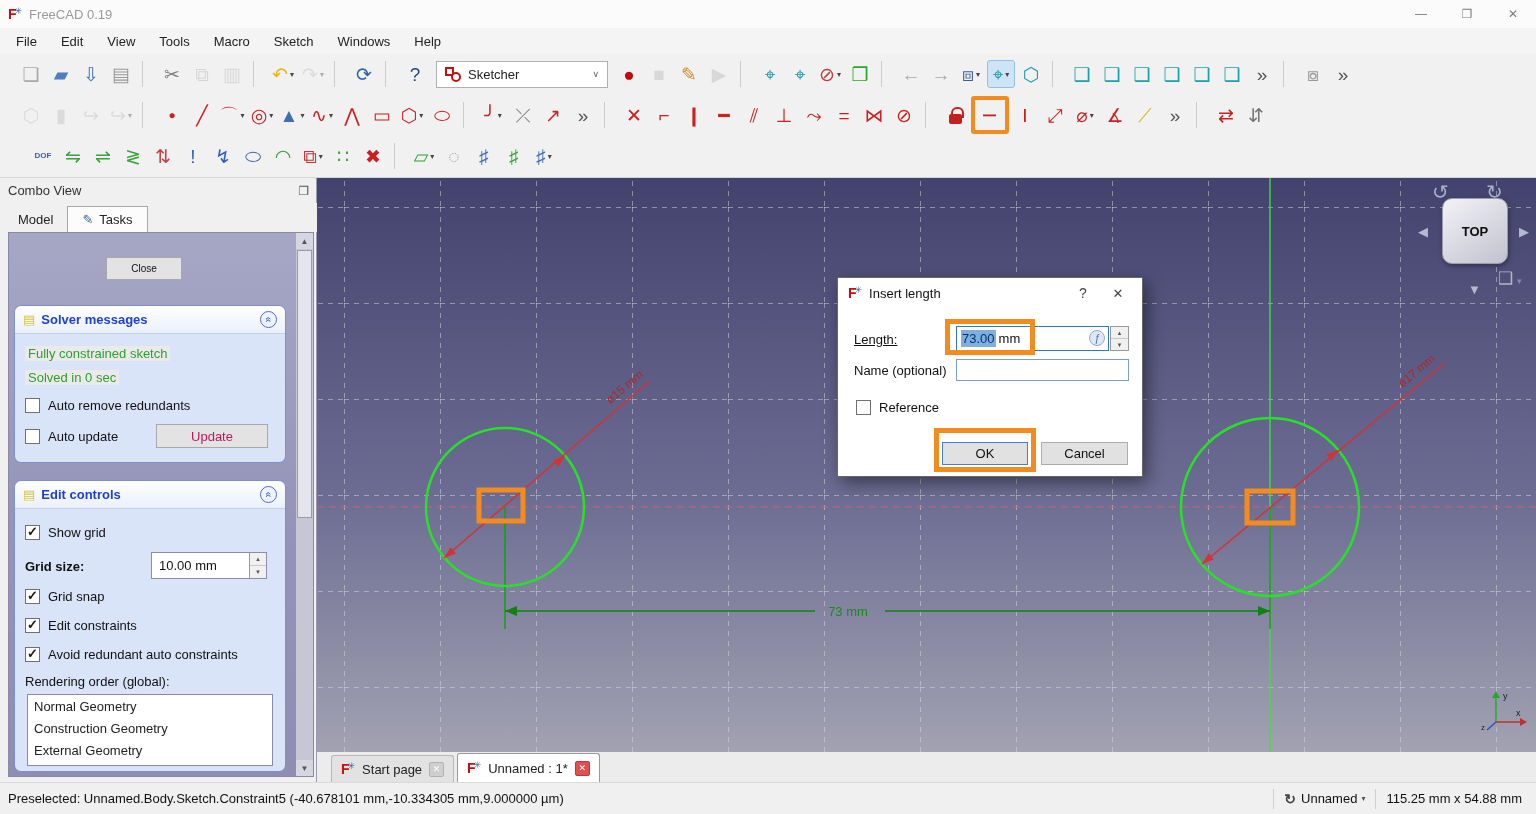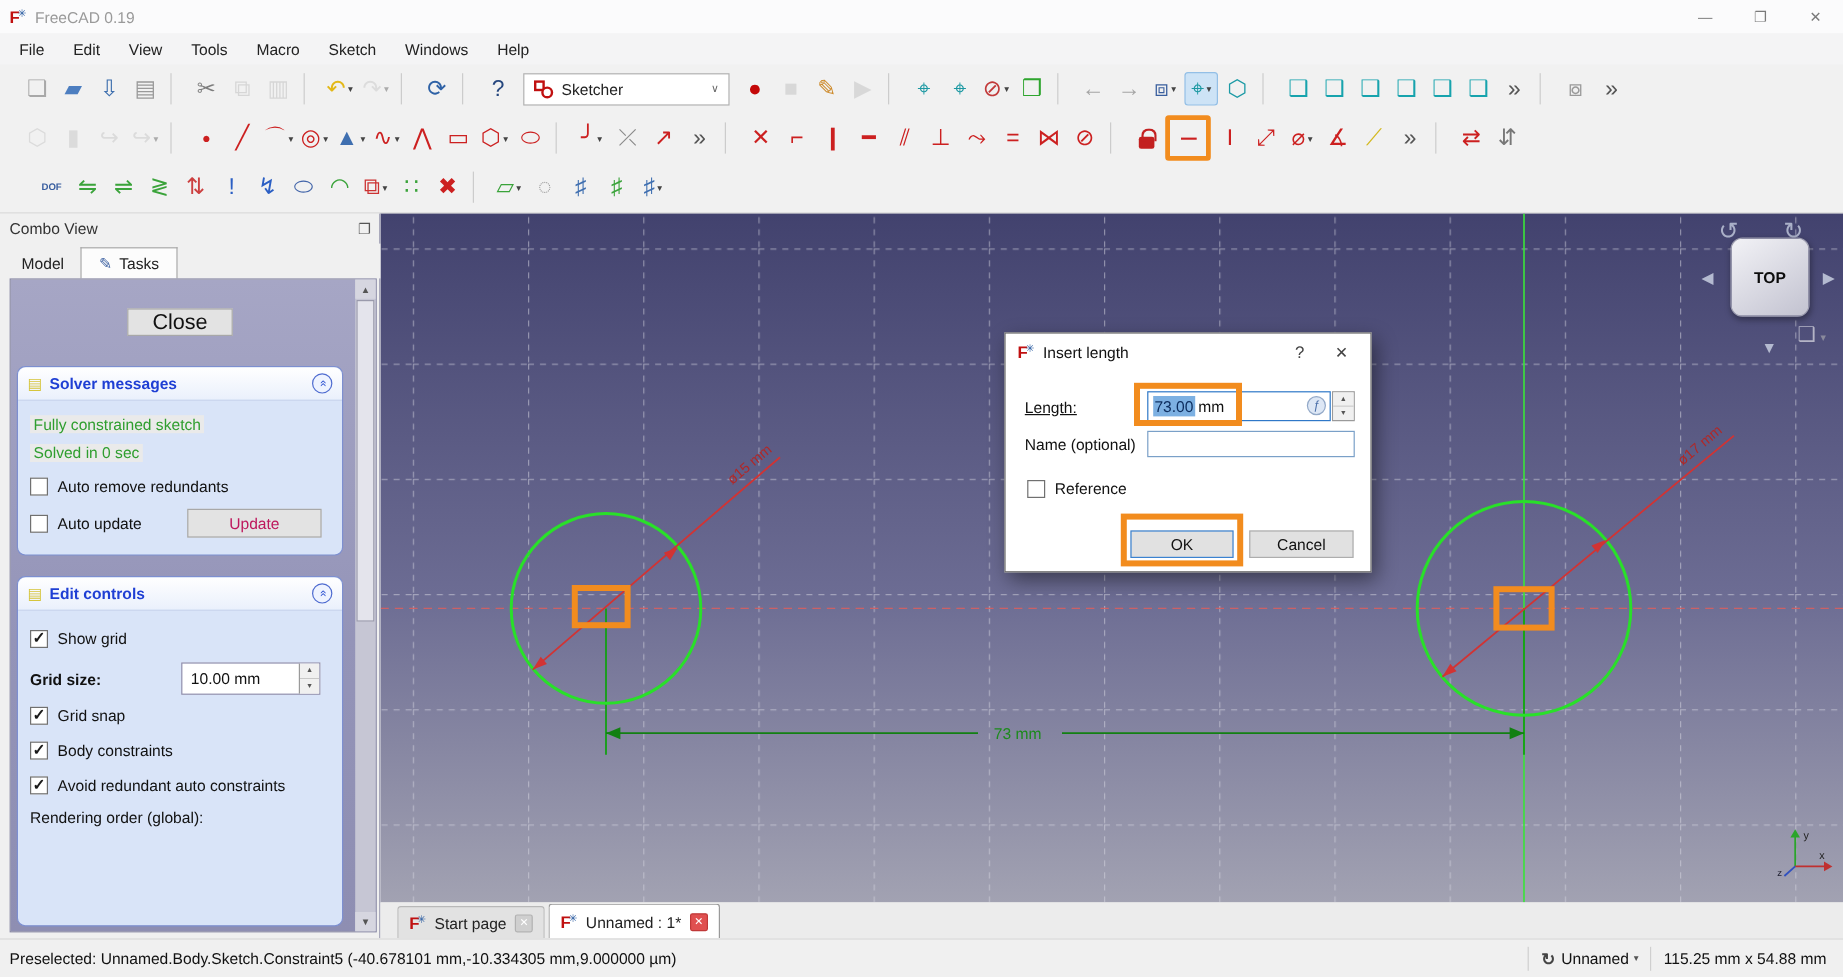--- a/index.html
+++ b/index.html
@@ -61,22 +61,22 @@
   .combo-float { margin-left:auto; color:#555; font-size:12px; }
   .combo-tabs { left:0; top:203px; width:317px; height:29px; display:flex;
     align-items:flex-end; padding-left:4px; background:#f0f0f0; }
   .ctab { padding:5px 14px; font-size:13px; color:#222; display:flex; gap:6px;
     align-items:center;justify-content:flex-end; }
   .ctab.active { background:#fcfcfc; border:1px solid #a8a8a8; border-bottom:none; }
   .tasks-pencil { color:#3a5fa0; font-size:13px; }
   .tasks-content { left:8px; top:232px; width:306px; height:545px;
     background:linear-gradient(180deg,#a6a6c5 0%, #9494b8 55%, #8e8eb2 100%);
     border:1px solid #8a8aa6; }
-  .close-btn { left:106px; top:257px; width:88px; height:23px; background:#e3e3e3;
-    border:1px solid #a8a8a8; font-size:18px; color:#111; display:flex;
+  .close-btn { left:106px; top:257px; width:76px; height:23px; background:#e3e3e3;
+    border:1px solid #a8a8a8; font-size:10px; color:#111; display:flex;
     align-items:center; justify-content:center; }
   .task-box { background:#d9e4f8; border:1px solid #7d8fd0; border-radius:7px; }
   .task-box-header { height:28px; display:flex; align-items:center; gap:6px;
     padding:0 8px; background:linear-gradient(#ffffff,#eaf0fc);
     border-radius:7px 7px 0 0; border-bottom:1px solid #c4d0ea; }
   .task-box-header .note-ic { color:#d6c53c; font-size:13px; }
   .task-box-header .ttl { color:#1f3fd4; font-weight:bold; font-size:13px; }
   .collapse-btn { margin-left:auto; width:17px; height:17px; border:1px solid #4f6cd0;
     border-radius:50%; background:#eef3ff; color:#2a4fd0; display:flex;
     align-items:center; justify-content:center; font-size:10px; }
@@ -640,27 +640,32 @@
         <b>▲</b>
         <b>▼</b>
       </span>
   </div>
   <div class="cb-row" style="left:10px; top:108px;">
     <span class="cb checked"></span>
     <span>Grid snap</span>
   </div>
   <div class="cb-row" style="left:10px; top:137px;">
     <span class="cb checked"></span>
-    <span>Body constraints</span>
+    <span>Edit constraints</span>
   </div>
   <div class="cb-row" style="left:10px; top:166px;">
     <span class="cb checked"></span>
     <span>Avoid redundant auto constraints</span>
   </div>
   <span class="plain-label" style="left:10px; top:193px;">Rendering order (global):</span>
+  <div class="listbox" style="left:12px; top:213px; width:246px; height:72px;">
+    <div class="li">Normal Geometry</div>
+    <div class="li">Construction Geometry</div>
+    <div class="li">External Geometry</div>
+  </div>
 </div>
 
 <div class="abs vscroll">
   <span class="arr">▲</span>
   <span class="thumb"></span>
   <span class="track-rest"></span>
   <span class="arr">▼</span>
 </div>
 
 <div class="abs dialog">

